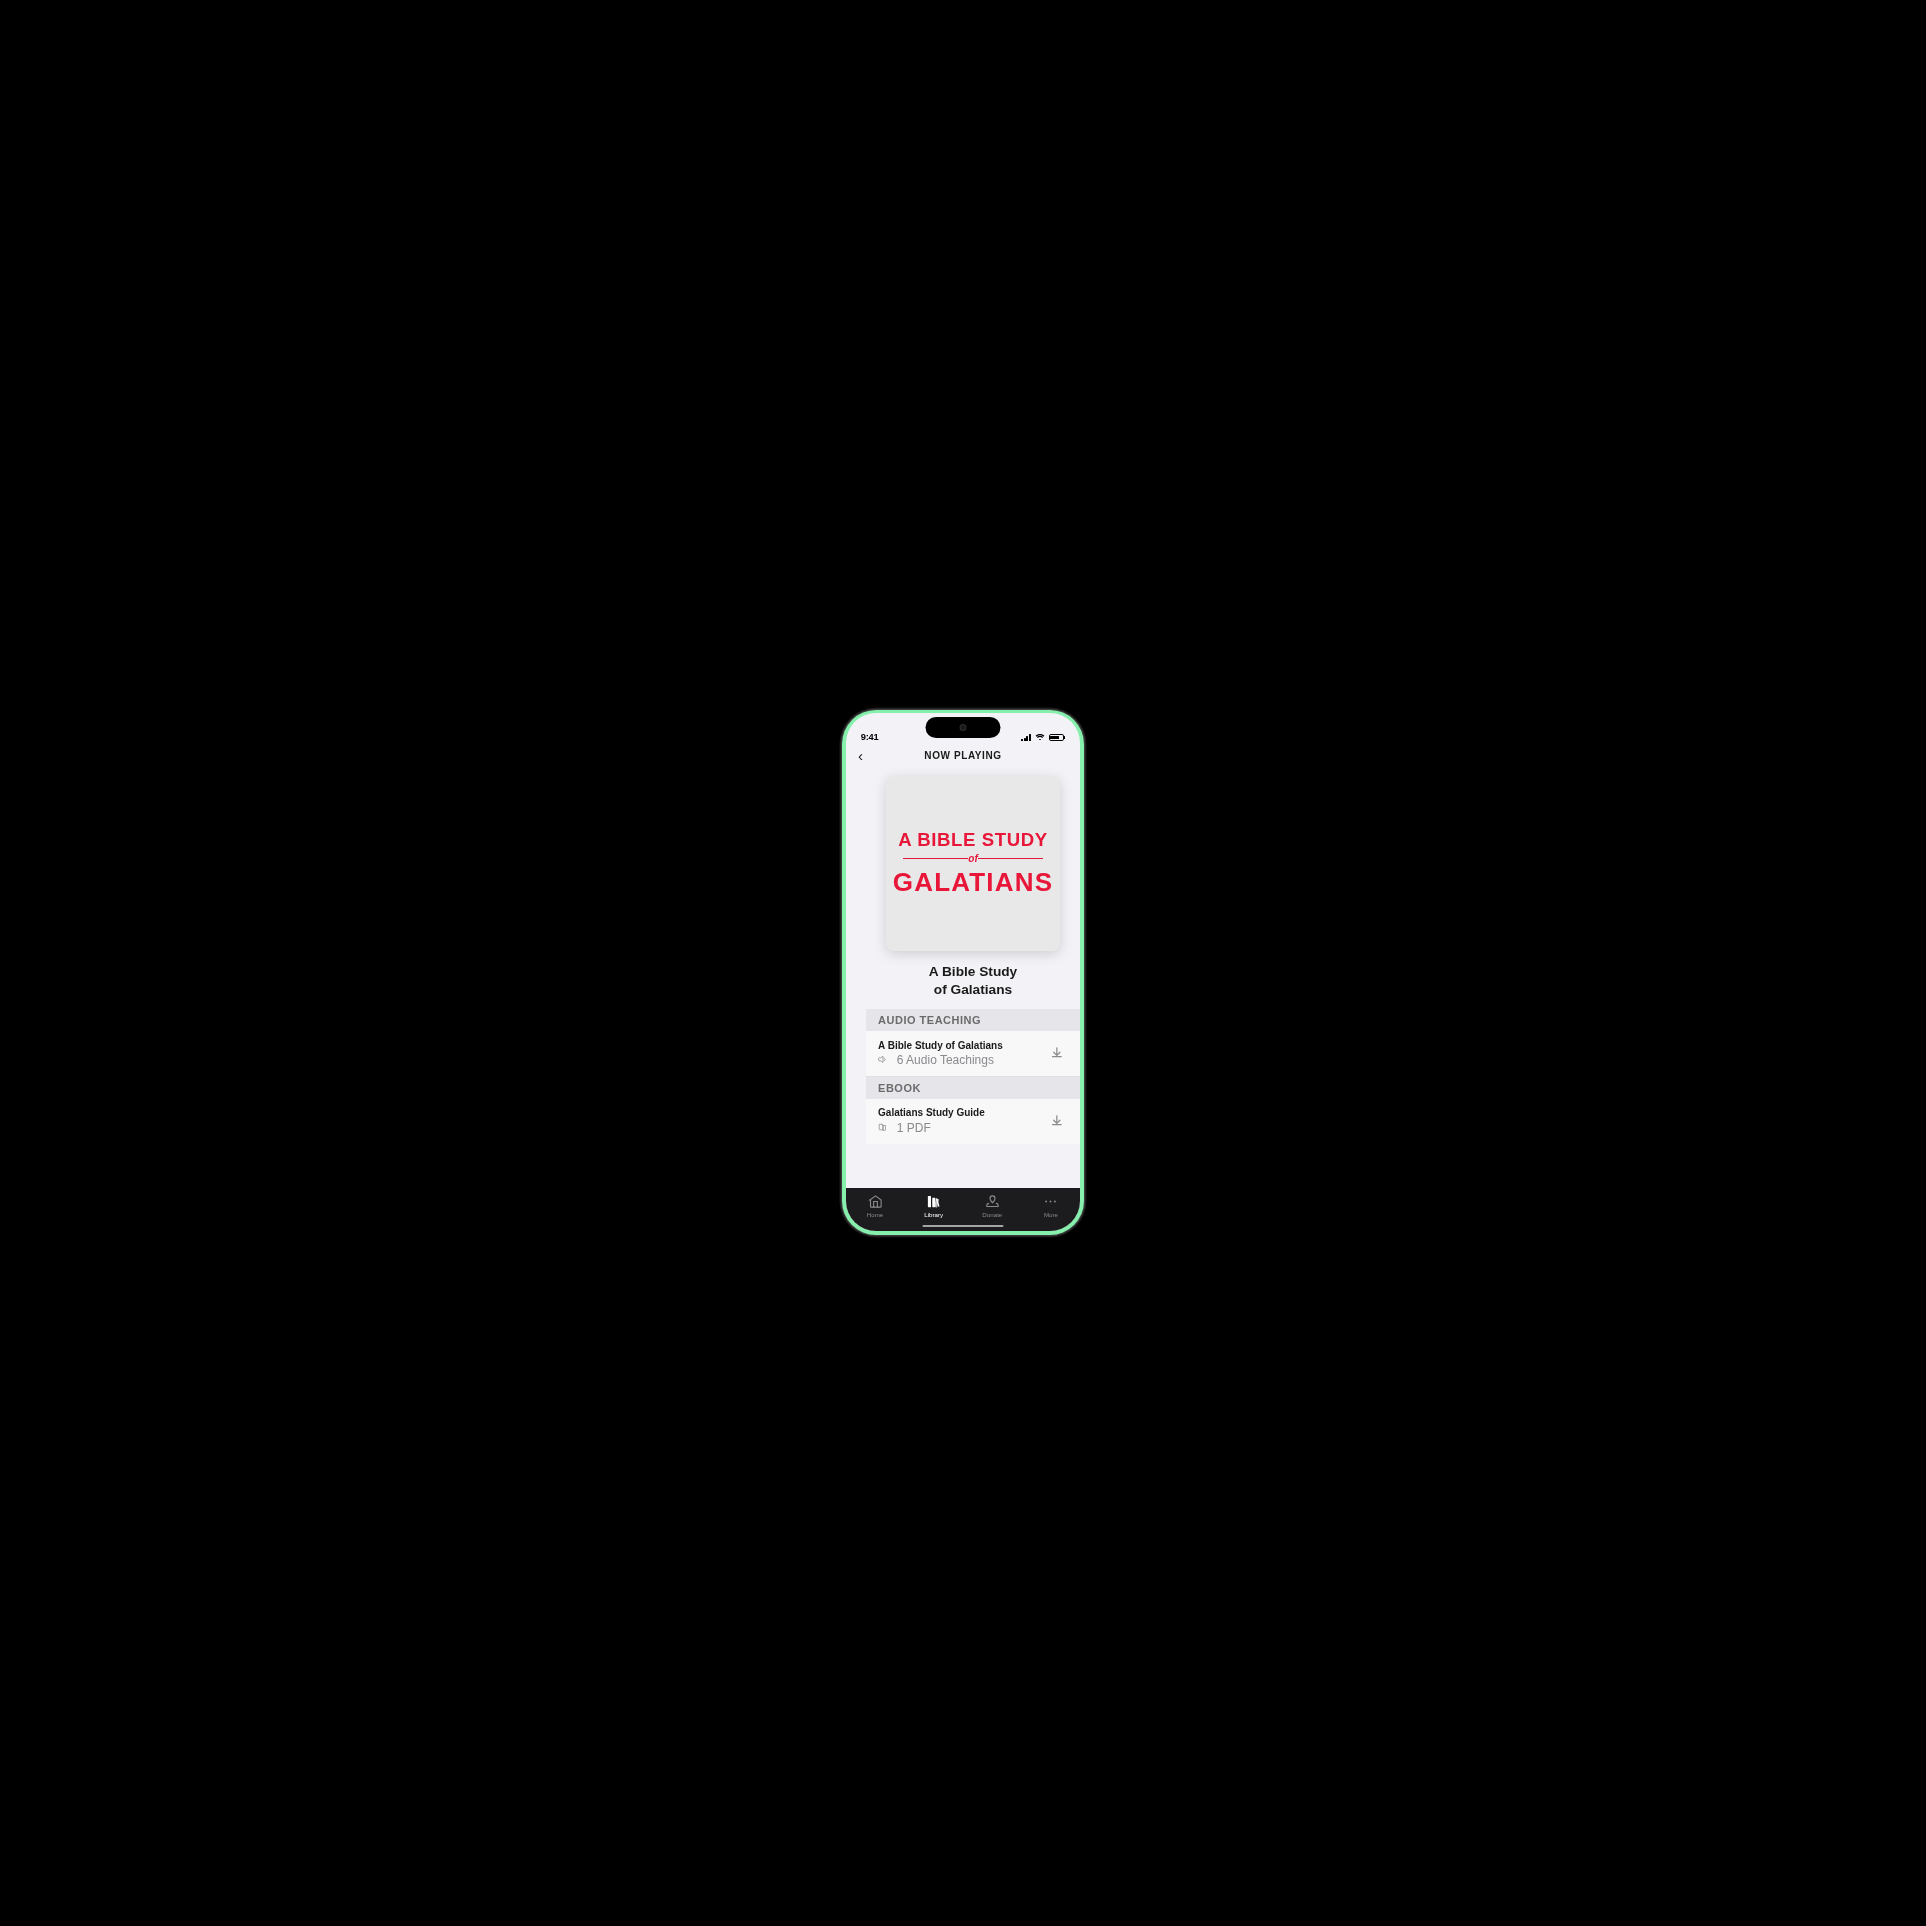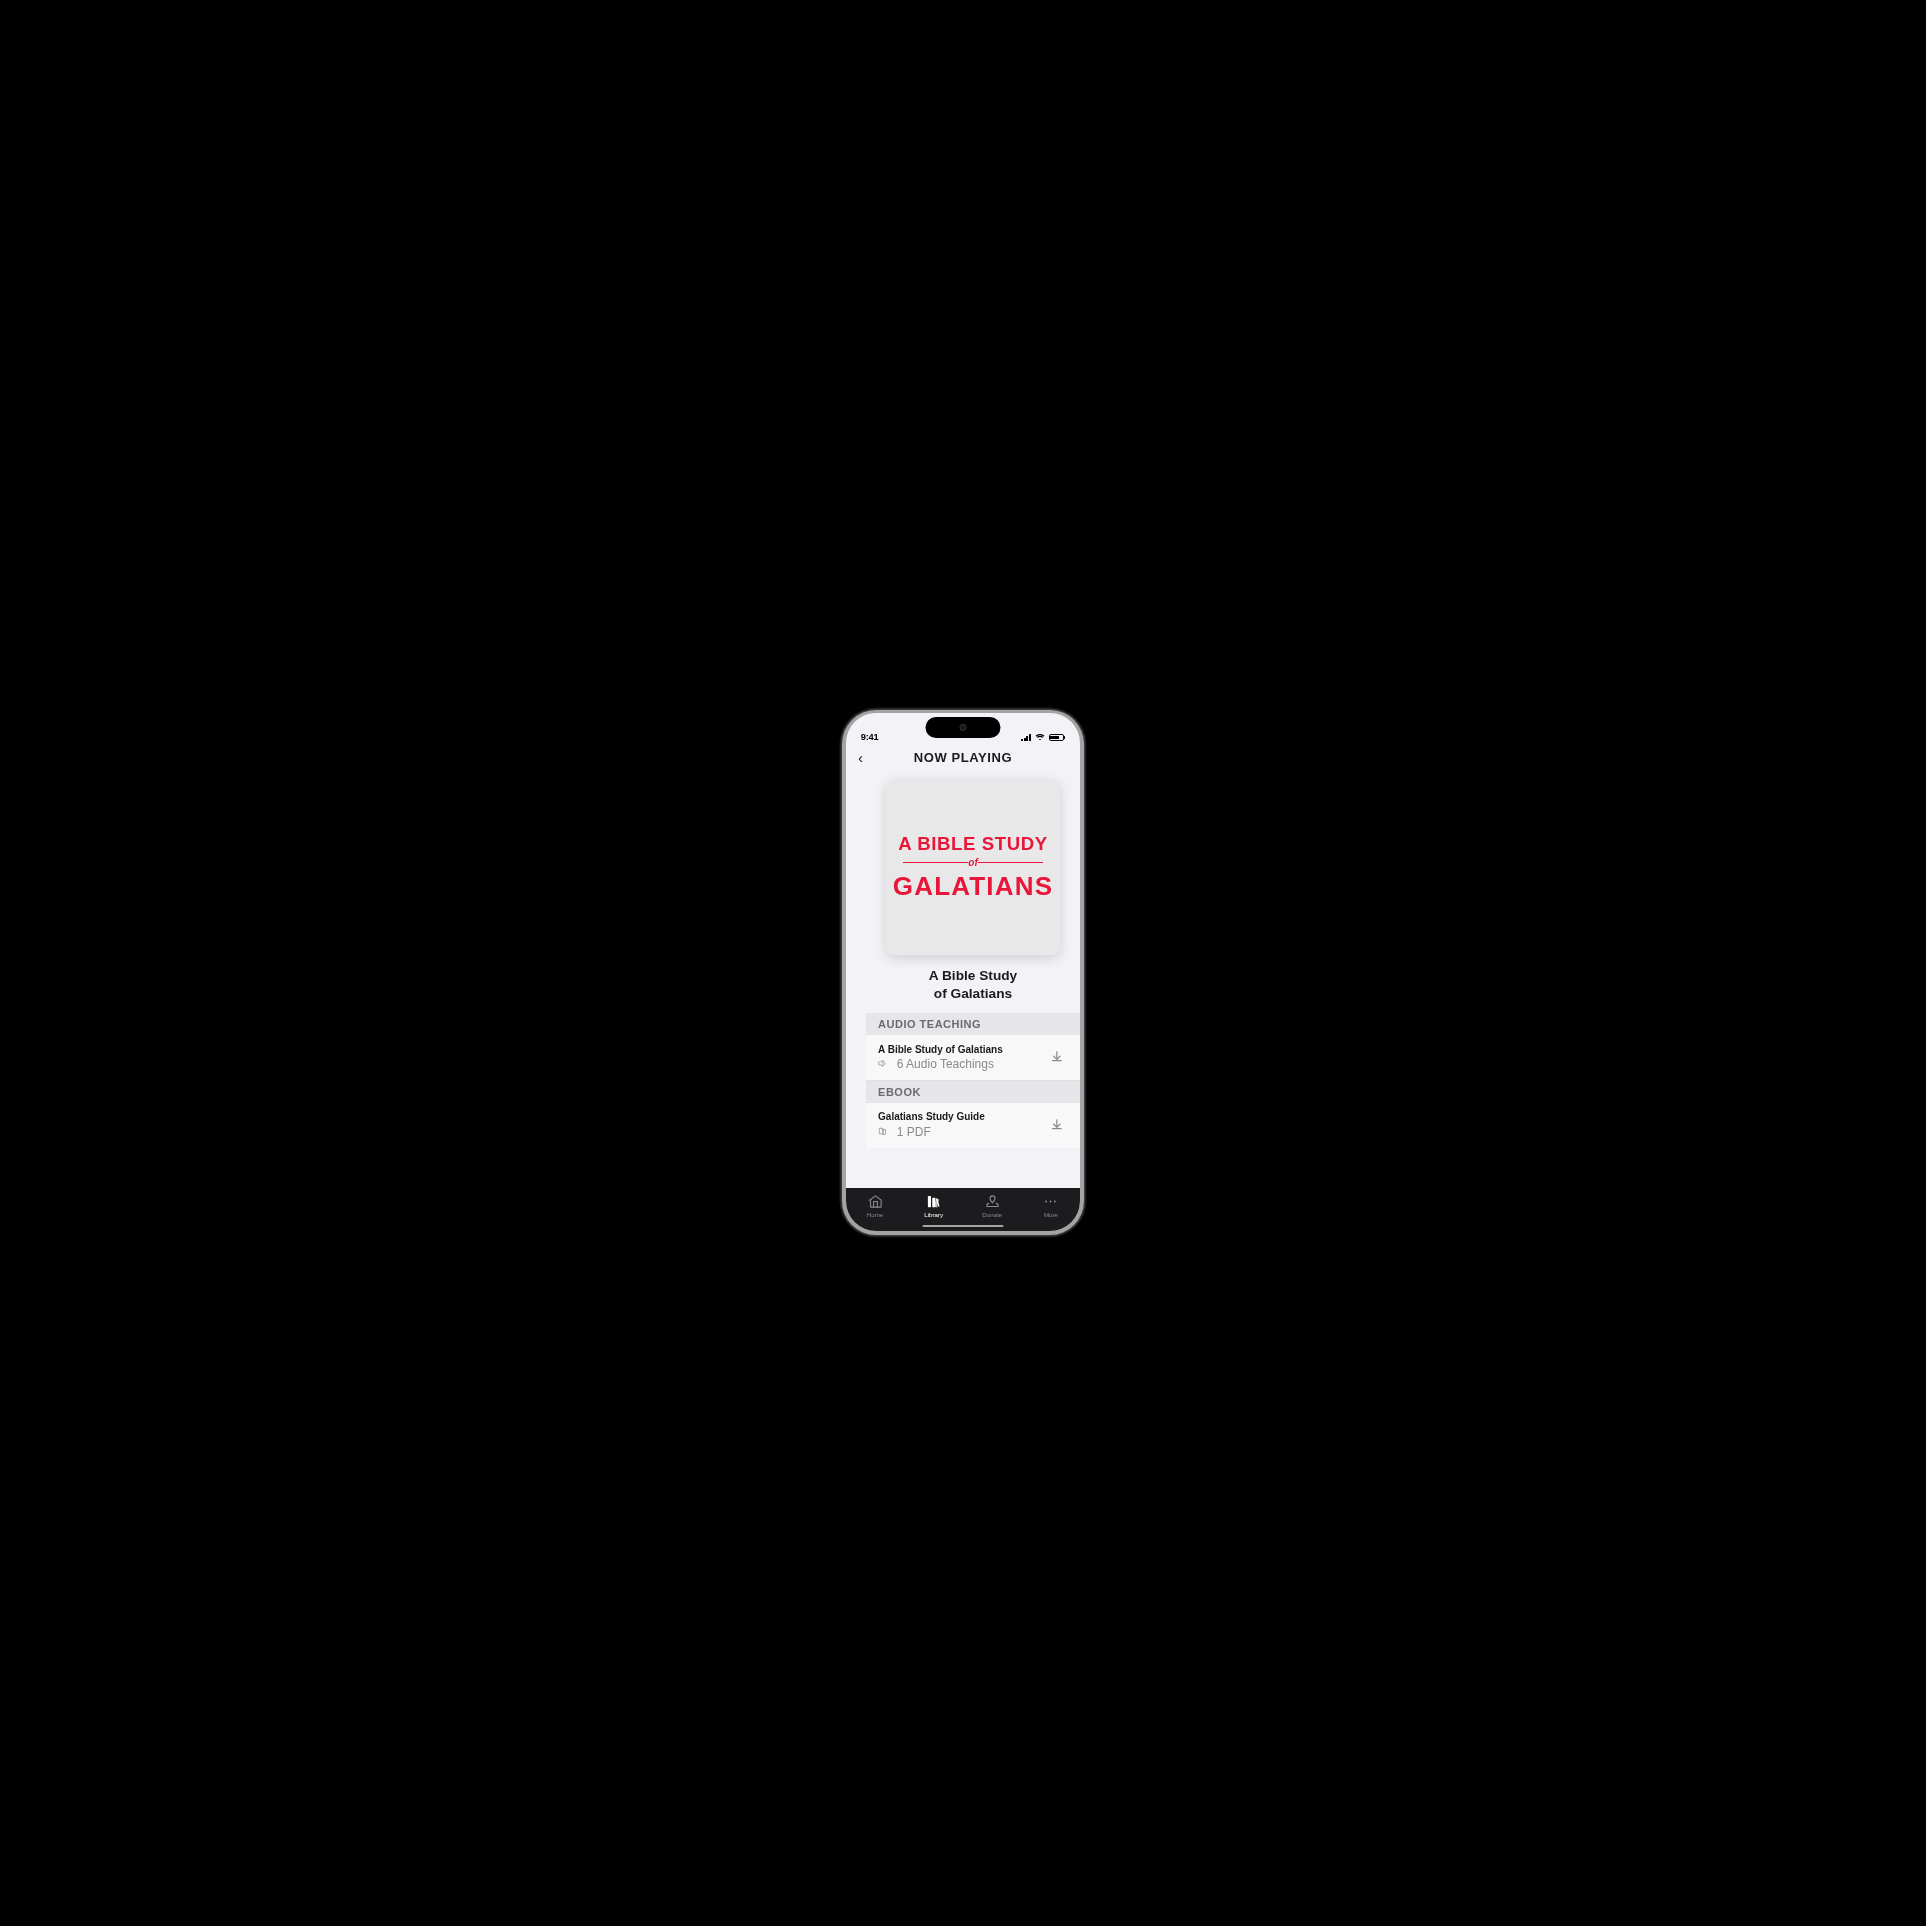--- a/index.html
+++ b/index.html
@@ -9,21 +9,21 @@
       display: flex;
       justify-content: center;
       align-items: center;
       min-height: 100vh;
       font-family: -apple-system, BlinkMacSystemFont, 'Helvetica Neue', Arial, sans-serif;
     }
 
     .phone-outer {
       width: 242px;
       height: 525px;
-      background: #a3a3a3;
+      background: #86efac;
       border-radius: 34px;
       position: relative;
       box-shadow:
         0 0 0 1.2px #3a3a3a,
         0 0 0 2.5px #1a1a1a,
         0 18.6px 50px rgba(0,0,0,0.9);
       overflow: hidden;
       margin-top: 18px;
     }
 
@@ -175,21 +175,21 @@
     .back-button {
       position: absolute;
       left: 12.4px;
       font-size: 15px;
       color: #1a1a1a;
       cursor: pointer;
       font-weight: 300;
     }
 
     .nav-title {
-      font-size: 13px;
+      font-size: 10px;
       font-weight: 600;
       color: #1a1a1a;
       letter-spacing: 0.6px;
       text-transform: uppercase;
     }
 
     
     .content-area {
       flex: 1;
       overflow-y: auto;

